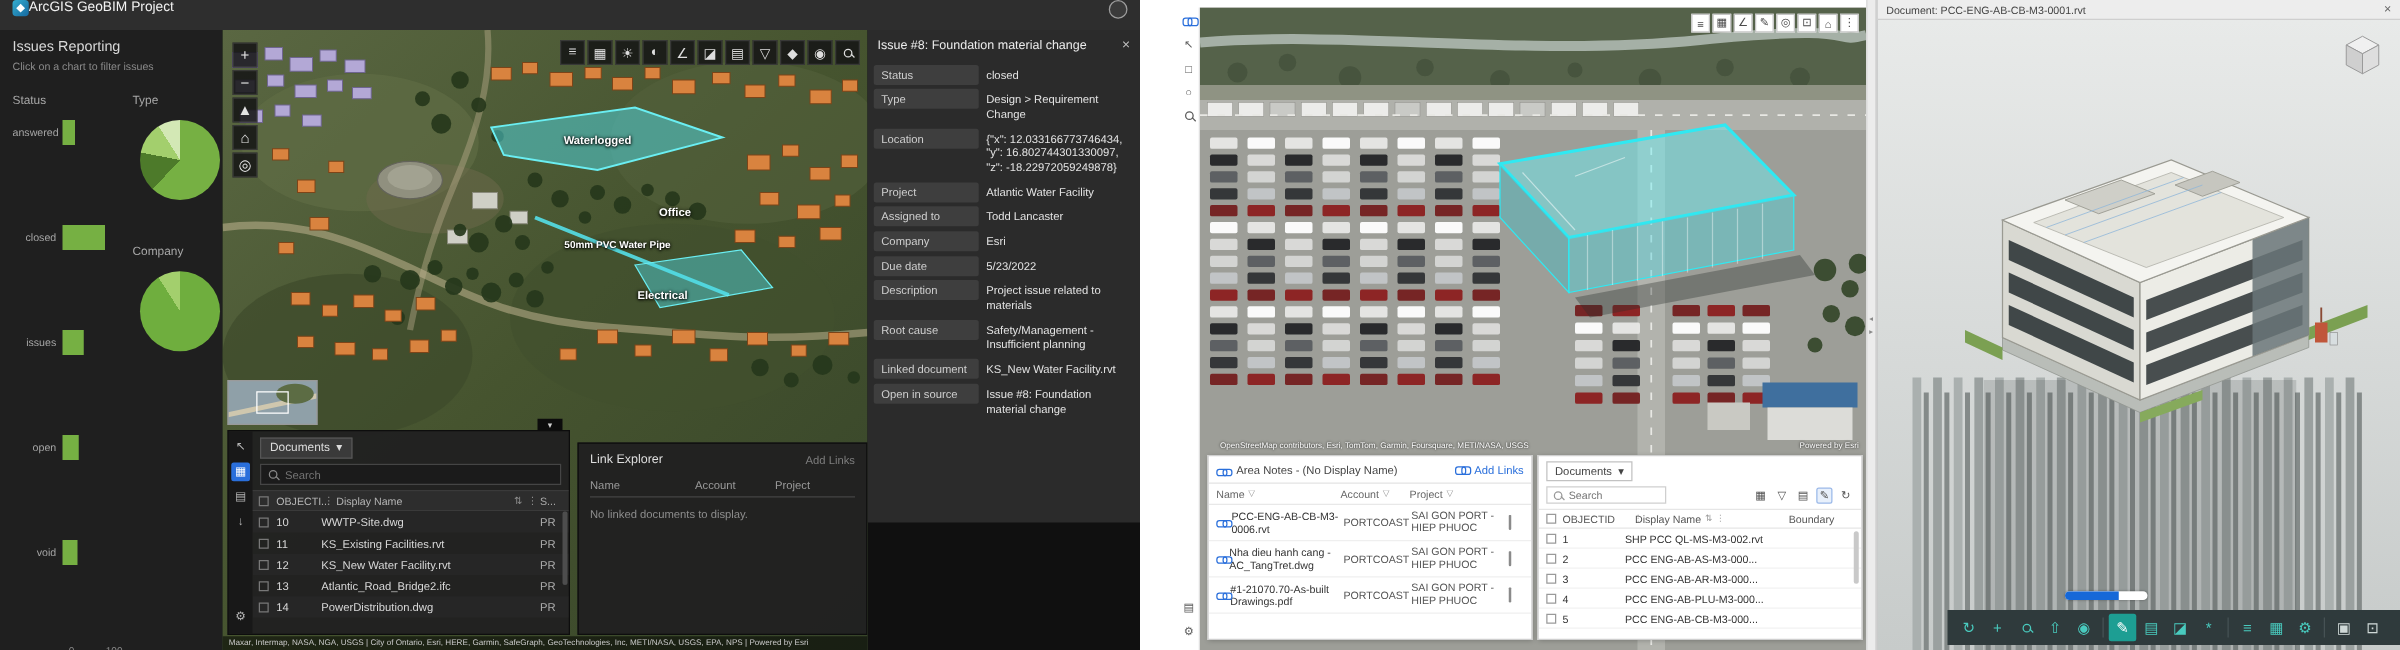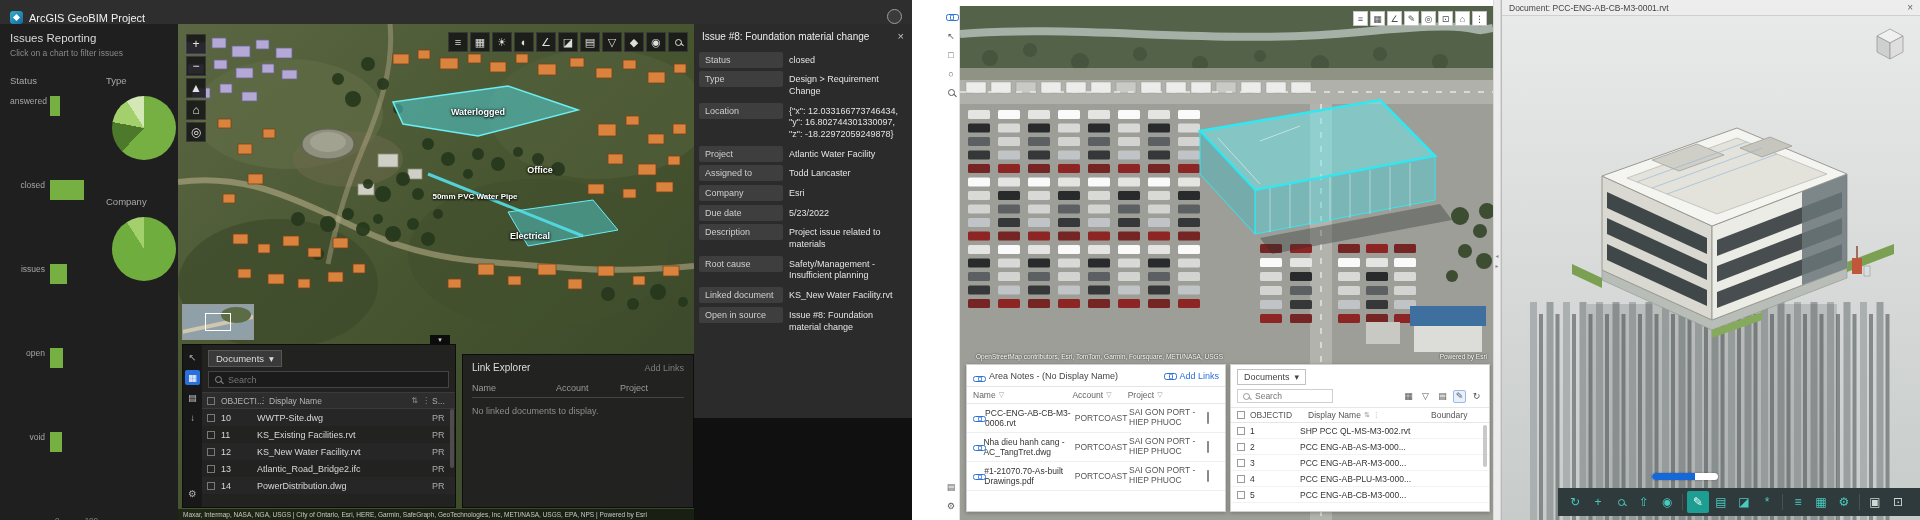--- a/index.html
+++ b/index.html
@@ -2,32 +2,32 @@
 <html><head>
 <meta charset="utf-8">
 <style>
 *{margin:0;padding:0;box-sizing:border-box}
 html,body{background:#777}
 body{font-family:"Liberation Sans","DejaVu Sans",sans-serif}
 .stage{position:relative;width:1920px;height:520px;background:#ffffff;overflow:hidden}
 
 
 .geobim{position:absolute;left:0;top:0;width:912px;height:520px;background:#101010}
-.gb-header{position:absolute;left:0;top:0;width:100%;height:24px;background:#2e2e2e;display:flex;align-items:flex-end;padding:0 10px;gap:6px;z-index:5}
+.gb-header{position:absolute;left:0;top:0;width:100%;height:24px;background:#2e2e2e;display:flex;align-items:flex-start;padding:0 10px;gap:0;z-index:5}
 .gb-logo{width:13px;height:13px;border-radius:3px;background:linear-gradient(135deg,#35aed0,#15689f);position:relative;flex:none}
 .gb-logo::after{content:"";position:absolute;left:4px;top:4px;width:5px;height:5px;background:#fff;transform:rotate(45deg)}
 .gb-title{font-size:11px;color:#f2f2f2;white-space:nowrap}
 .gb-avatar{margin-left:auto;width:15px;height:15px;border-radius:50%;background:#3b3b3b;border:1.5px solid #9d9d9d}
 .gb-side{position:absolute;left:0;top:24px;width:178px;bottom:0;background:#1f1f1f;padding:8px 10px;overflow:hidden}
 .gb-side-title{font-size:11.5px;color:#d8d8d8;margin-bottom:4px}
 .gb-side-sub{font-size:8.5px;color:#8a8a8a;margin-bottom:17px}
 .gb-charts{display:flex}
 .gb-col-status{width:88px;flex:none}
 .gb-chart-label{font-size:9.5px;color:#a8a8a8;margin-bottom:10px}
-.gb-bar-row{display:flex;align-items:flex-start;height:20px;margin-bottom:64px}
+.gb-bar-row{display:flex;align-items:center;height:20px;margin-bottom:64px}
 .gb-bar-cat{width:40px;font-size:8.5px;color:#a5a5a5;text-align:right;padding-right:5px;flex:none}
 .gb-bar-track{flex:1;height:100%;position:relative}
 .gb-bar{display:block;height:100%;background:#76b043}
 .gb-axis{display:flex;justify-content:space-between;margin-left:45px;font-size:8px;color:#8a8a8a;margin-top:4px}
 .gb-col-pies{flex:1;padding-left:8px}
 .gb-pie-group{margin-bottom:36px}
 .gb-pie{width:64px;height:64px;border-radius:50%;margin-left:6px}
 
 .gb-map{position:absolute;left:178px;top:24px;width:516px;height:496px;background:#3c4a2e;overflow:hidden}
 .gb-map svg.scene{position:absolute;left:0;top:0;width:100%;height:100%}
@@ -344,21 +344,21 @@
         </g>
 
         <polygon points="215,78 330,62 400,86 300,112 225,100" fill="rgba(80,220,230,.5)" stroke="#6aeef2" stroke-width="1.5"></polygon>
 
         <path d="M250,150 L405,212" stroke="#55dfe8" stroke-width="3" opacity=".9"></path>
         <polygon points="330,188 415,176 440,206 350,222" fill="rgba(80,220,230,.45)" stroke="#6aeef2" stroke-width="1"></polygon>
       </svg>
 
       <div class="map-label" style="left:300px;top:88px">Waterlogged</div>
       <div class="map-label" style="left:362px;top:146px">Office</div>
-      <div class="map-label small" style="left:297px;top:172px">50mm PVC Water Pipe</div>
+      <div class="map-label small" style="left:316px;top:172px">50mm PVC Water Pipe</div>
       <div class="map-label" style="left:352px;top:212px">Electrical</div>
 
       <div class="map-toolbar">
         <span class="mt-btn">≡</span>
         <span class="mt-btn">▦</span>
         <span class="mt-btn">☀</span>
         <span class="mt-btn">◐</span>
         <span class="mt-btn">∠</span>
         <span class="mt-btn">◪</span>
         <span class="mt-btn">▤</span>

